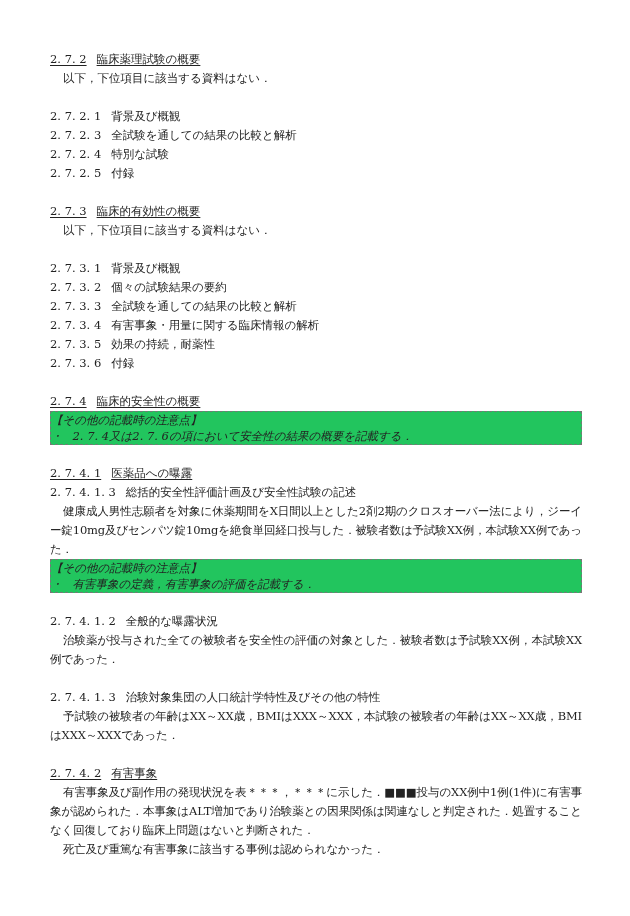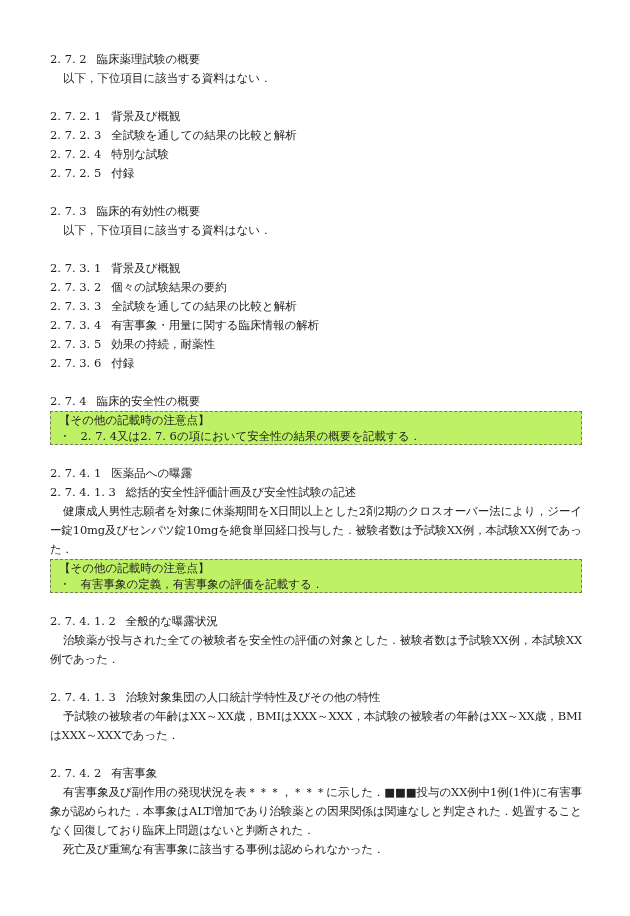--- a/index.html
+++ b/index.html
@@ -1,24 +1,24 @@
 <!DOCTYPE html>
 <html><head>
 <meta charset="utf-8">
 <style>
   html, body { margin:0; padding:0; background:#ffffff; }
   body { width:630px; height:916px; position:relative; overflow:hidden;
          font-family:"DejaVu Serif", "Liberation Serif", serif; color:#222; }
   .page { position:absolute; left:50px; top:50px; width:532px; font-size:11.5px; line-height:19px; }
   .line { height:19px; white-space:nowrap; overflow:visible; }
   .blank { height:19px; }
-  .h { text-underline-offset:2px; }
+  .h { text-decoration:underline; text-underline-offset:2px; }
   .indent { padding-left:13px; }
   .wrap { white-space:normal; height:auto; text-indent:13px; text-align:justify; letter-spacing:-0.15px; }
-  .note { border:1px dashed #777; background:#bef264; padding:0 8px; margin:0 0 0 0; }
+  .note { border:1px dashed #777; background:#22c55e; padding:0 0; margin:0 0 0 0;font-style:italic; }
   .note .line { height:16px; line-height:16px; }
   .sp { display:inline-block; width:10px; }
 </style>
 </head>
 <body>
 
 <div class="page">
 
   <div class="line h">
     <span>2. 7. 2</span><span class="sp"></span><span>臨床薬理試験の概要</span>

